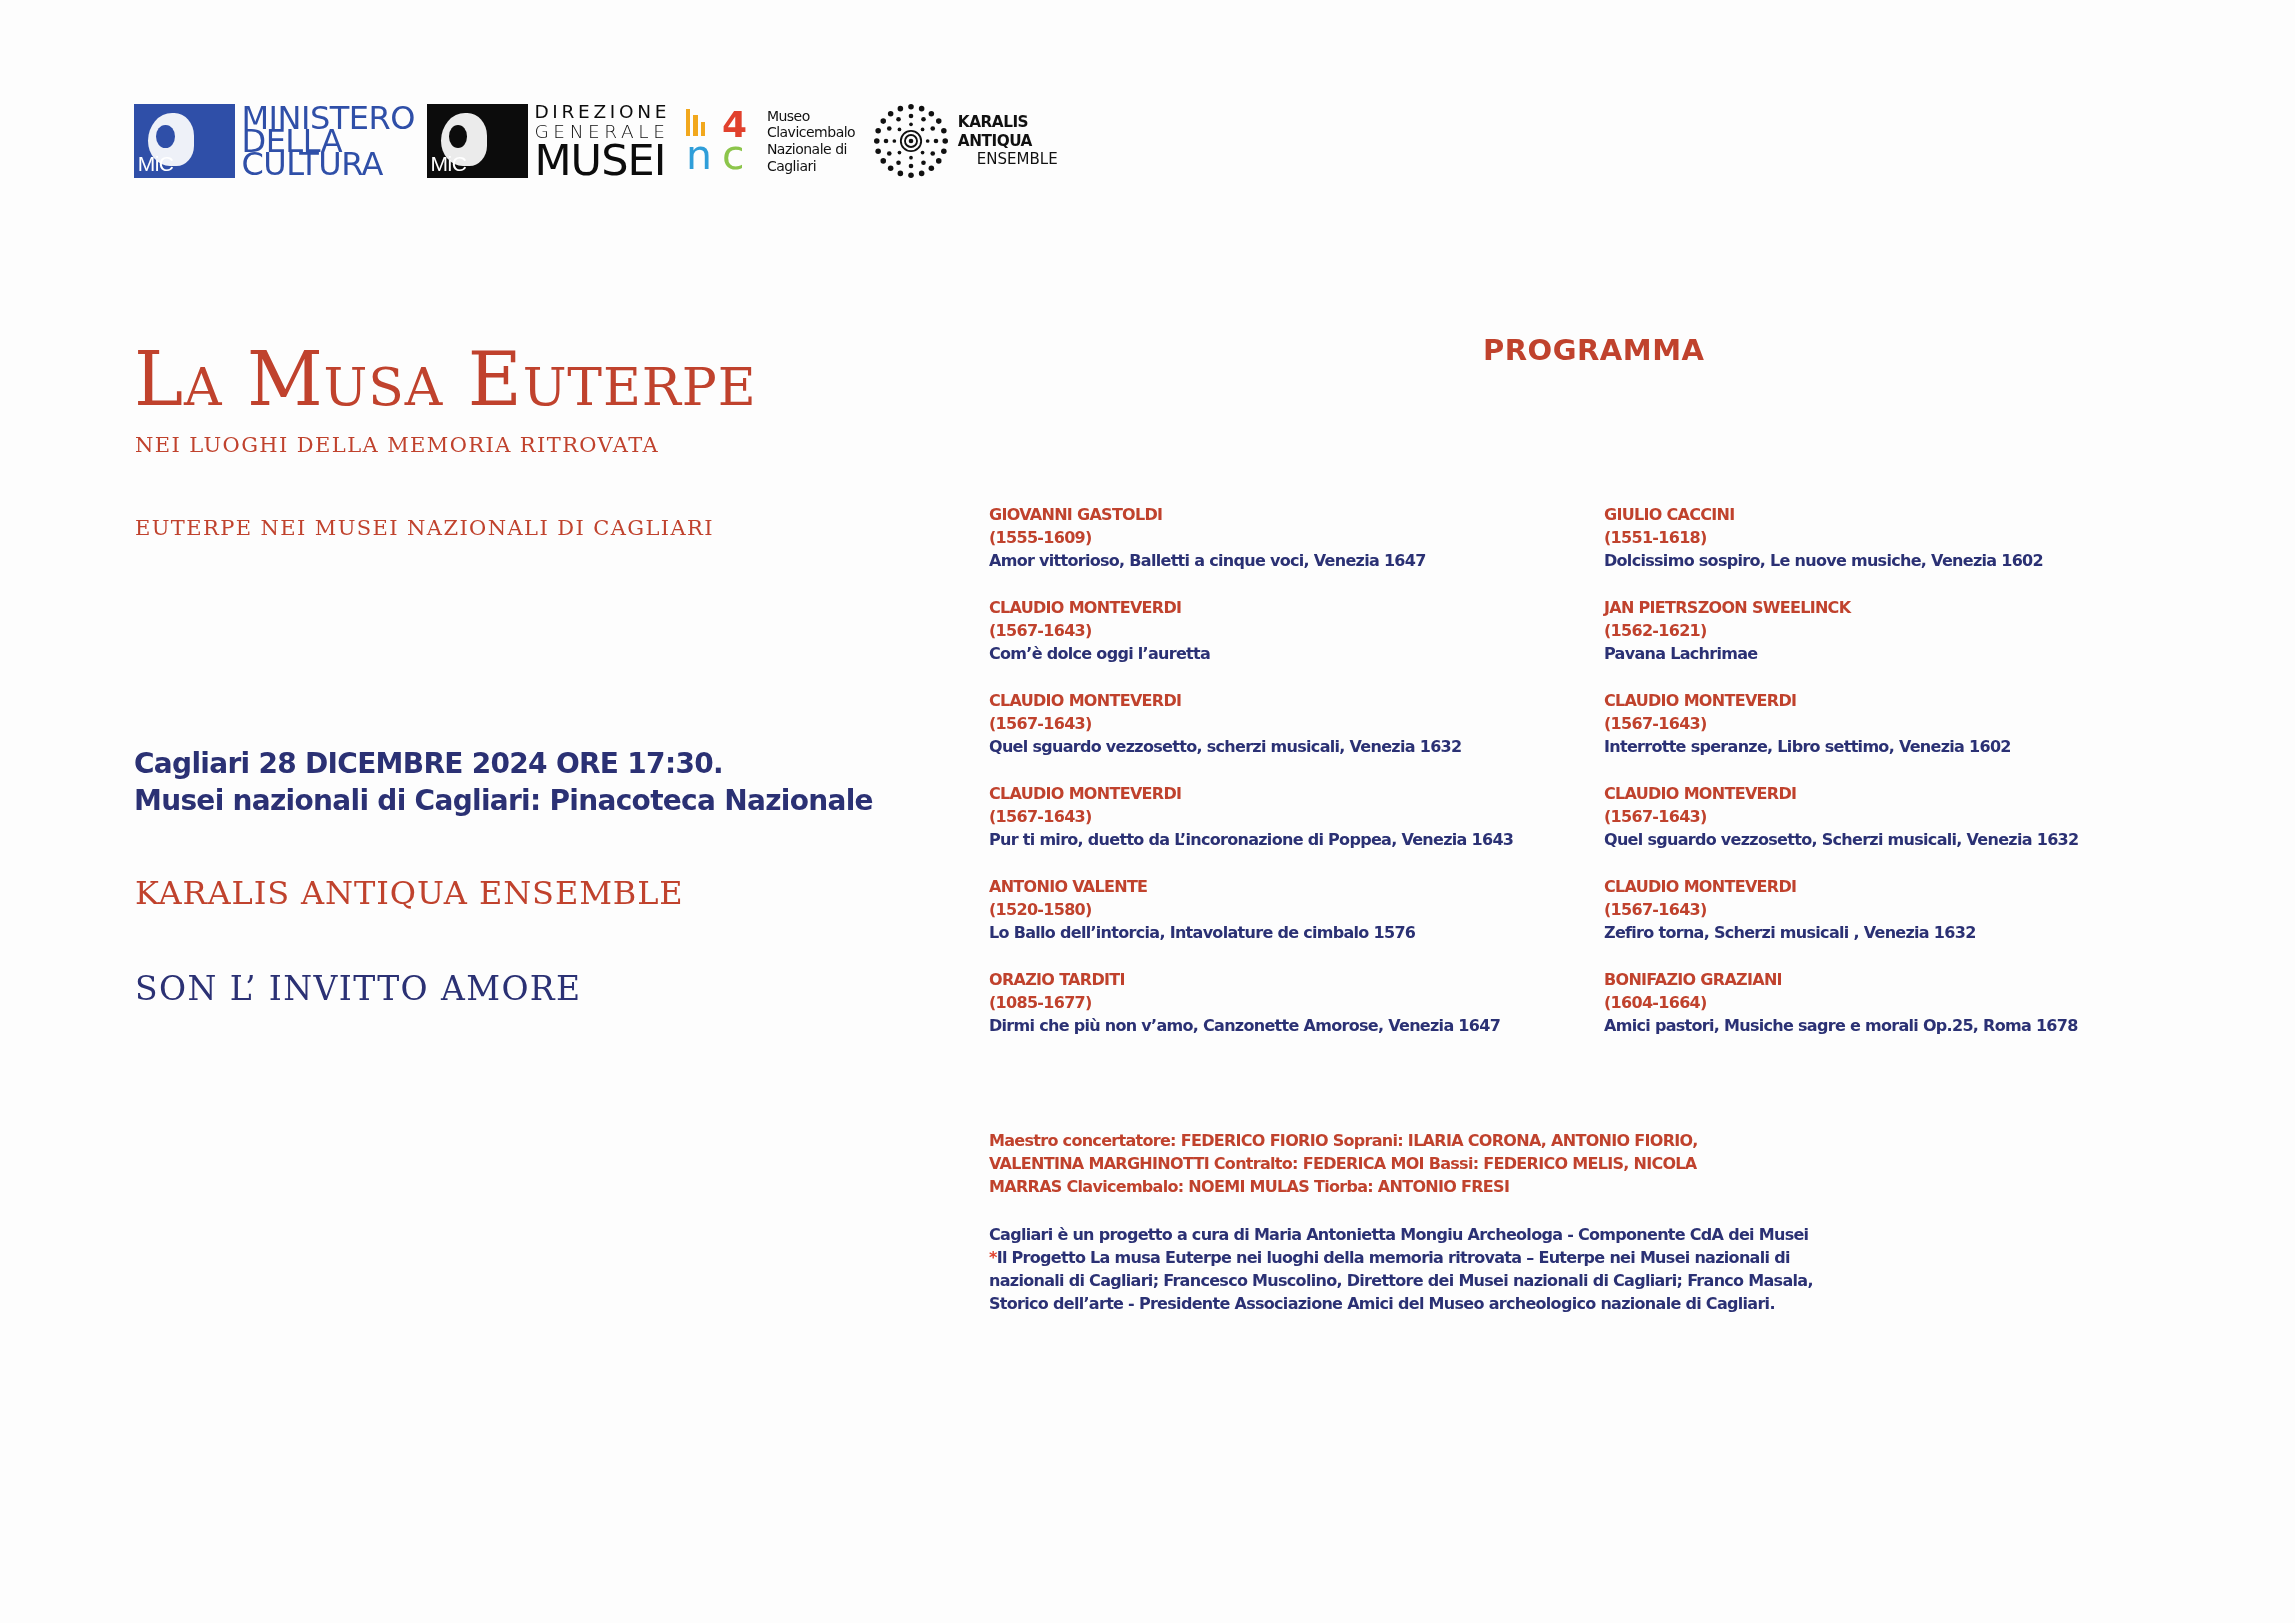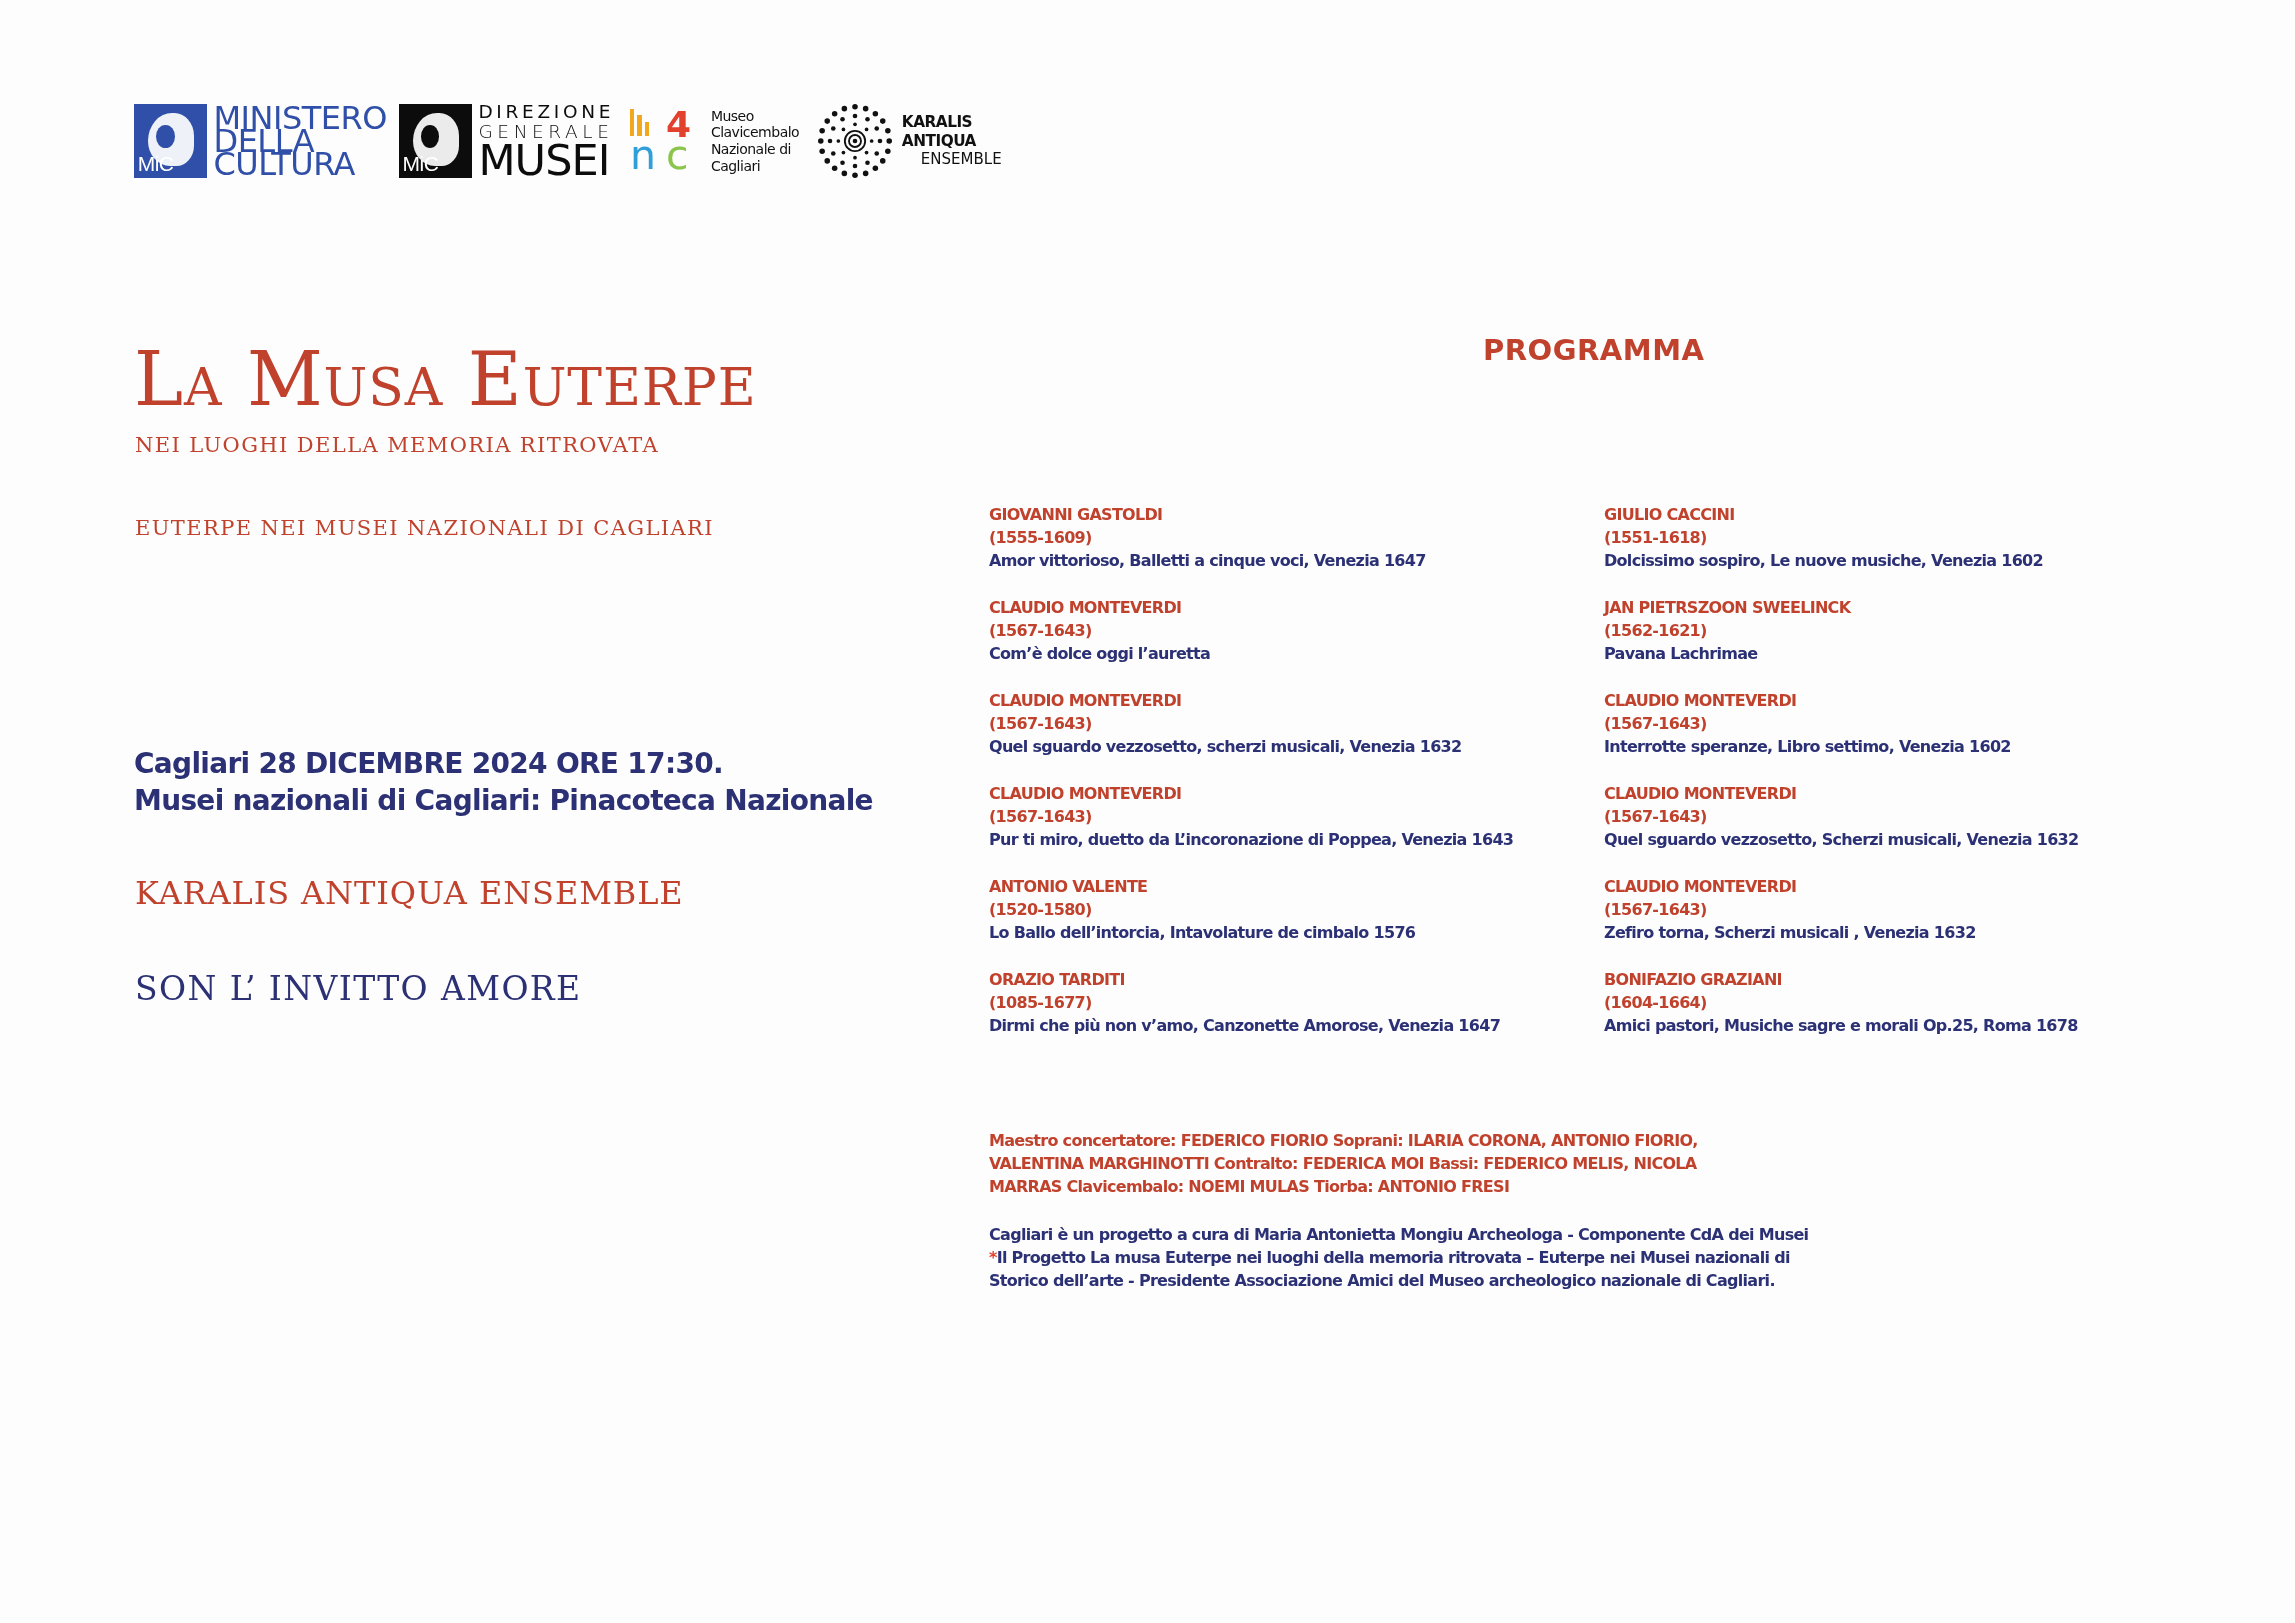--- a/index.html
+++ b/index.html
@@ -1,21 +1,21 @@
 <!DOCTYPE html>
 <html style="font-size:7.4px"><head>
 <meta charset="utf-8">
 <style>
   html, body { margin: 0; padding: 0; background: #fdfdfd; }
   body { width: 2295px; height: 1623px; position: relative; overflow: hidden; font-family: "Liberation Sans", sans-serif; }
   .abs { position: absolute; }
 
   
   .logo-row { left: 134px; top: 104px; height: 74px; display: flex; align-items: center; }
-  .mic-box { width: 73px; height: 74px; background: #2f4fa8; position: relative; }
+  .mic-box { width: 73px; height: 74px; background: #2f4fa8; position: relative; padding-left: 28px; }
   .mic-box.black { background: #0c0c0c; }
   .mic-box .bust { position: absolute; left: 14px; top: 9.3px; width: 46px; height: 53px; background: #fff; border-radius: 55% 45% 40% 50%; opacity: .92; }
   .mic-box .bust-inner { position: absolute; left: 22px; top: 21px; width: 18.5px; height: 23px; border-radius: 50%; }
   .mic-box .mic { position: absolute; left: 3.7px; bottom: 1.9px; color: #fff; font-size: 21px; font-family: "Liberation Sans", sans-serif; letter-spacing: -0.5px; }
   .mic-text { margin-left: 6.5px; color: #2f4fa8; font-size: 32px; line-height: 23px; font-family: "DejaVu Sans", sans-serif; font-weight: normal; letter-spacing: -0.5px; }
   .dgm-text { margin-left: 6.5px; color: #0c0c0c; font-family: "DejaVu Sans", sans-serif; }
   .dgm-text .l1 { font-size: 18.5px; letter-spacing: 3.7px; line-height: 19.4px; }
   .dgm-text .l2 { font-size: 18.5px; letter-spacing: 4.6px; line-height: 19.4px; font-weight: 300; }
   .dgm-text .l3 { font-size: 43px; line-height: 39px; letter-spacing: -0.9px; }
   .mnc { margin-left: 15.7px; width: 69px; height: 74px; position: relative; }
@@ -234,15 +234,16 @@
 
 <div class="abs credits">
   <div>Maestro concertatore: FEDERICO FIORIO Soprani: ILARIA CORONA, ANTONIO FIORIO,</div>
   <div>VALENTINA MARGHINOTTI Contralto: FEDERICA MOI Bassi: FEDERICO MELIS, NICOLA</div>
   <div>MARRAS Clavicembalo: NOEMI MULAS Tiorba: ANTONIO FRESI</div>
 </div>
 
 <div class="abs note">
   <div>Cagliari è un progetto a cura di Maria Antonietta Mongiu Archeologa - Componente CdA dei Musei</div>
   <div><span class="star">*</span><span>Il Progetto La musa Euterpe nei luoghi della memoria ritrovata – Euterpe nei Musei nazionali di</span></div>
+  <div>nazionali di Cagliari; Francesco Muscolino, Direttore dei Musei nazionali di Cagliari; Franco Masala,</div>
   <div>Storico dell’arte - Presidente Associazione Amici del Museo archeologico nazionale di Cagliari.</div>
 </div>
 
 
 </body></html>

